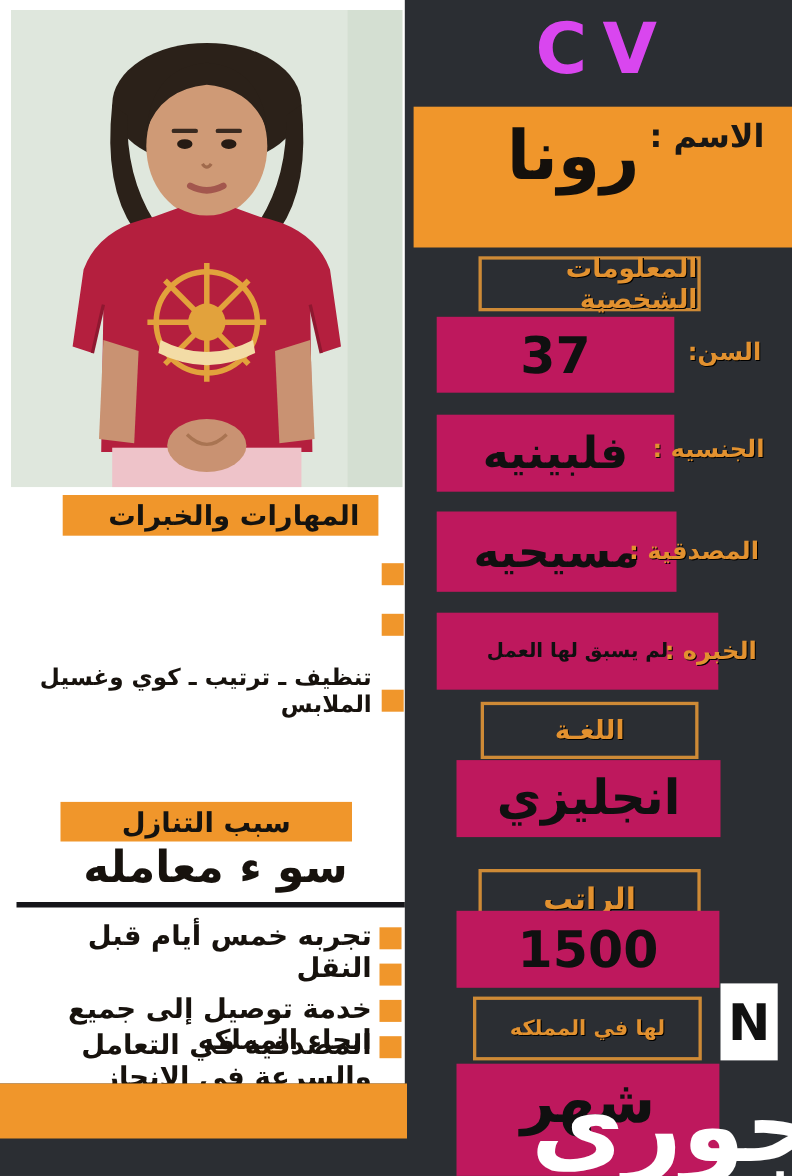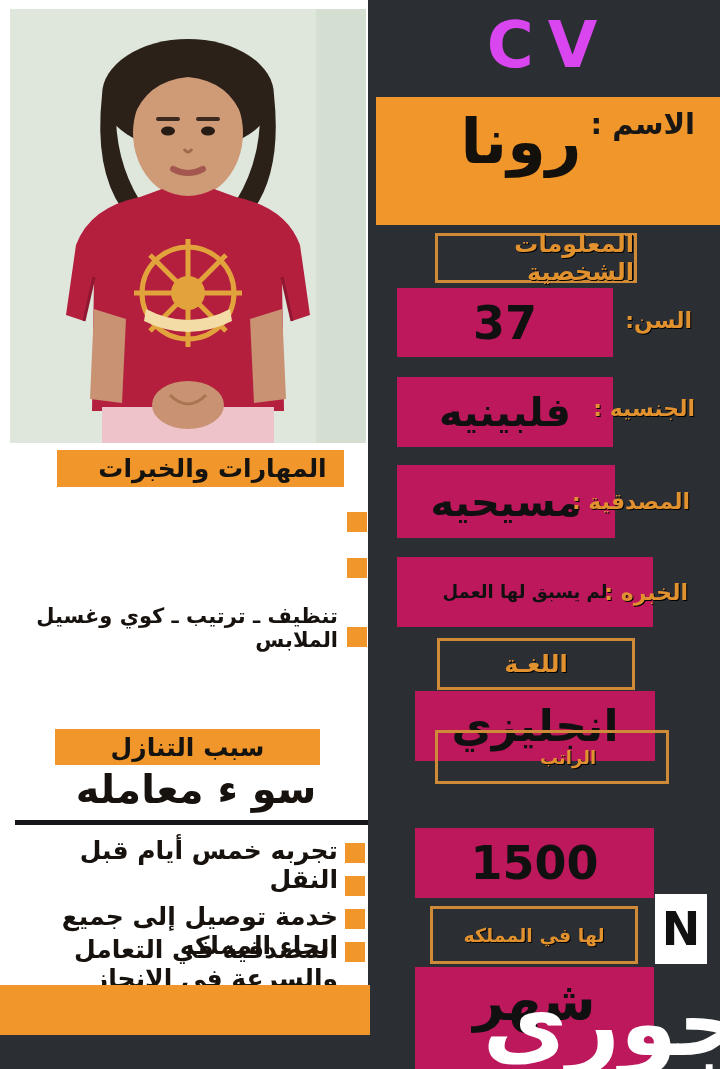--- a/index.html
+++ b/index.html
@@ -141,21 +141,21 @@
 
   <div class="abs white-box" style="left:397px;top:465px;width:218px;height:73px;font-size:40px;">مسيحيه</div>
   <div class="abs field-label" style="right:30px;top:489px;">المصدقية :</div>
 
   <div class="abs white-box" style="left:397px;top:557px;width:256px;height:70px;font-size:18px;">لم يسبق لها العمل</div>
   <div class="abs field-label" style="right:32px;top:580px;">الخبره :</div>
 
   <div class="abs sec-header" style="left:437px;top:638px;width:192px;height:46px;font-size:24px;">اللغـة</div>
   <div class="abs white-box" style="left:415px;top:691px;width:240px;height:70px;font-size:44px;">انجليزي</div>
 
-  <div class="abs sec-header" style="left:435px;top:730px;width:196px;height:48px;font-size:18px;padding-left:32px;">الراتب</div>
+  <div class="abs sec-header" style="left:435px;top:790px;width:196px;height:48px;font-size:27px;">الراتب</div>
   <div class="abs white-box" style="left:415px;top:828px;width:239px;height:70px;font-size:46px;">1500</div>
 
   <div class="abs sec-header" style="left:430px;top:906px;width:202px;height:52px;font-size:19px;">لها في المملكه</div>
   <div class="abs n-box" style="left:655px;top:894px;width:52px;height:70px;">N</div>
   <div class="abs white-box" style="left:415px;top:967px;width:239px;height:102px;font-size:54px;align-items:flex-start;padding-top:8px;box-sizing:border-box;">شهر</div>
 
   <div class="abs watermark" style="right:-24px;top:978px;">جوري</div>
 
 </div>
 

